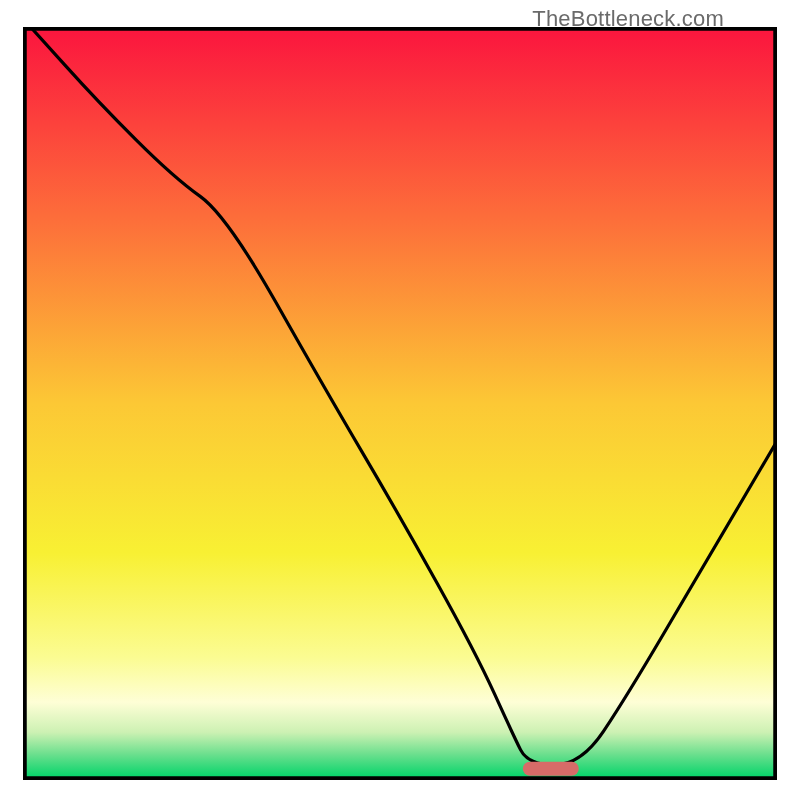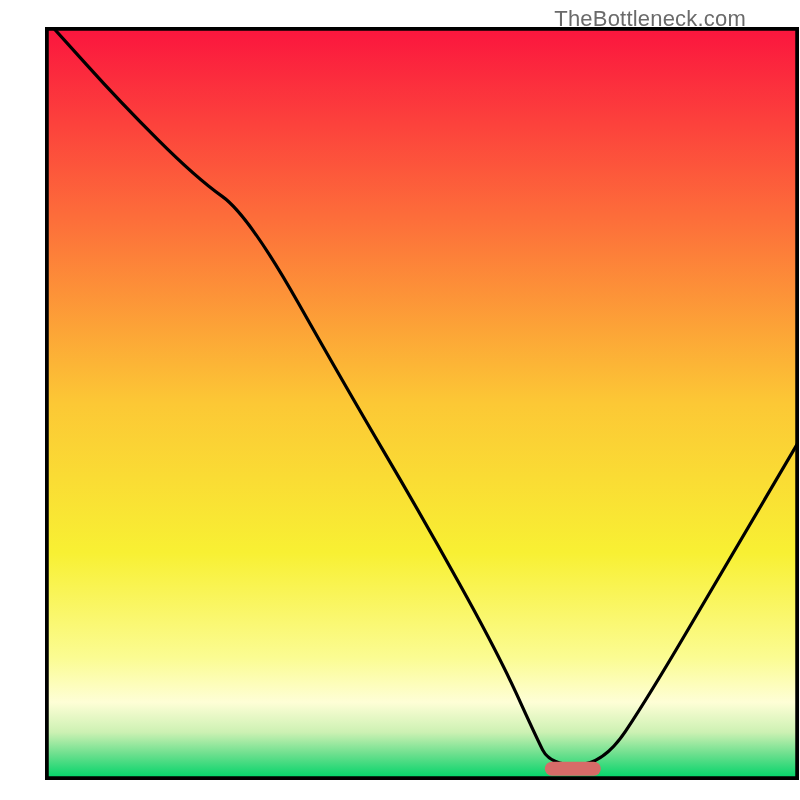--- a/index.html
+++ b/index.html
@@ -8,21 +8,20 @@
     width: 800px;
     height: 800px;
     background: #ffffff;
     overflow: hidden;
     font-family: Arial, Helvetica, sans-serif;
   }
   .container {
     position: relative;
     width: 736px;
     height: 800px;
-    margin-left: 22px;
   }
   .watermark {
     position: absolute;
     top: 6px;
     right: 12px;
     font-size: 22px;
     font-weight: 500;
     color: #6a6a6a;
     letter-spacing: 0.2px;
     z-index: 4;

